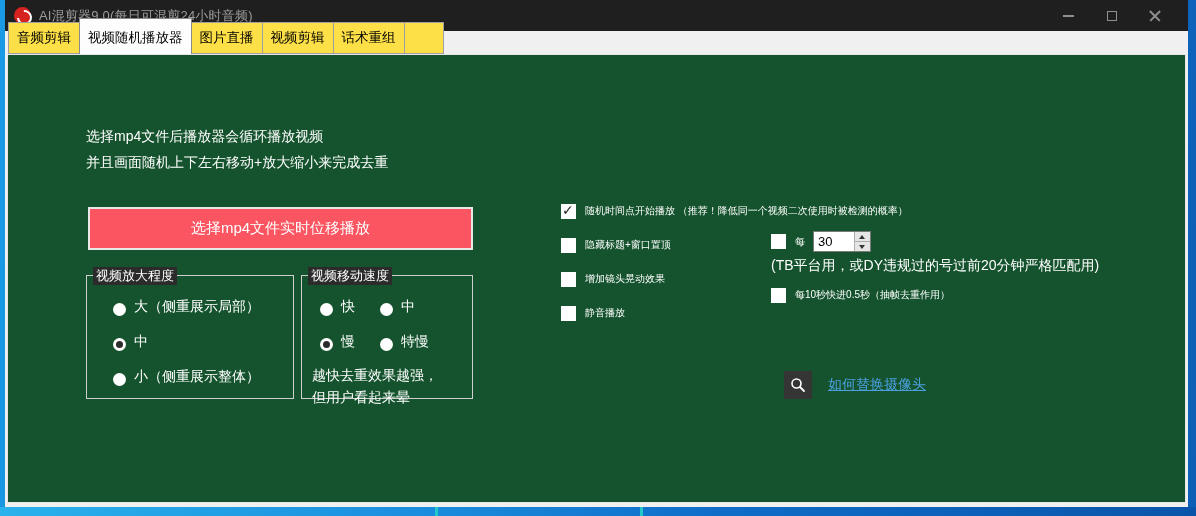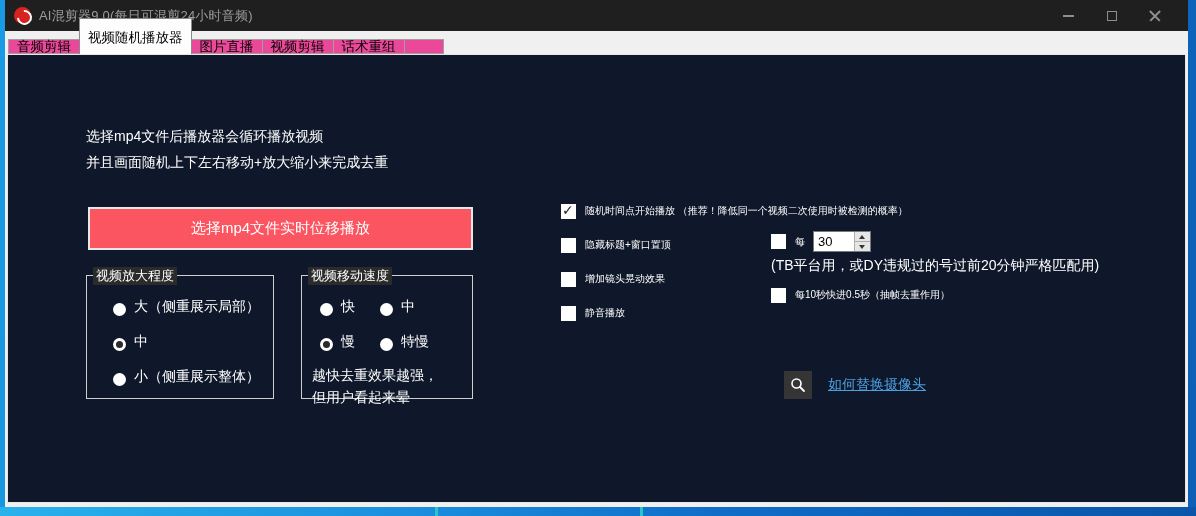--- a/index.html
+++ b/index.html
@@ -28,39 +28,39 @@
   .wc { width:43px; height:100%; display:flex; align-items:center; justify-content:center; cursor:default; }
   .min-glyph { width:11px; height:2px; background:#8f8f8f; display:block; }
   .max-glyph { width:10px; height:10px; border:1px solid #8f8f8f; display:block; }
   .close-glyph { position:relative; width:12px; height:12px; display:block; }
   .close-glyph::before,.close-glyph::after { content:""; position:absolute; left:-1px; top:5px;
     width:14px; height:1.5px; background:#8f8f8f; }
   .close-glyph::before { transform:rotate(45deg); } .close-glyph::after { transform:rotate(-45deg); }
 
   
   .tabstrip { position:relative; height:23px; background:#f0f0f0; display:flex; align-items:flex-end; padding-left:3px; }
-  .tab { font-size:13.5px; color:#000; background:#ec4899; border:1px solid #9f9f9f;
-    padding:2px 8px 2px 8px; height:15px; display:flex; align-items:center; margin-right:-1px; }
+  .tab { font-size:13.5px; color:#000; background:#fde047; border:1px solid #9f9f9f;
+    padding:2px 8px 2px 8px; height:32px; display:flex; align-items:center; margin-right:-1px; }
   .tab.active { background:#fdfdfd; height:36px; border-color:#8a8a8a; border-bottom:none;
     padding-top:4px; position:relative; z-index:2; }
   .tab.stub { width:40px; }
 
   
   .content { position:absolute; left:2px; right:2px; top:54px; bottom:4px;
-    background:#0f172a; border:1px solid #e6e6e6; color:#fff; }
+    background:#14532d; border:1px solid #e6e6e6; color:#fff; }
 
   .intro { position:absolute; left:78px; top:68px; font-size:14px; line-height:26px; color:#fff; }
 
   .select-btn { position:absolute; left:80px; top:152px; width:385px; height:43px;
     background:#fa5560; border:2px solid #e8e8e8; color:#fff; font-size:15px;
     display:flex; align-items:center; justify-content:center; cursor:pointer;
     font-family:"Liberation Sans","DejaVu Sans",sans-serif; }
 
   .groupbox { position:absolute; border:1px solid #cfcfcf; }
-  .group-zoom { left:78px; top:220px; width:188px; height:124px; }
+  .group-zoom { left:78px; top:220px; width:208px; height:124px; }
   .group-speed { left:293px; top:220px; width:172px; height:124px; }
   .group-title { position:absolute; top:-9px; left:6px; background:#2b2b2b; padding:0 3px;
     font-size:13px; color:#fff; }
 
   .radio-row { display:flex; align-items:flex-end; gap:8px; cursor:pointer; }
   .radio { width:13px; height:13px; border-radius:50%; background:#fff; position:relative; flex:0 0 auto; }
   .radio.selected::after { content:""; position:absolute; left:3px; top:3px; width:7px; height:7px;
     border-radius:50%; background:#2b2b2b; }
   .radio-label { font-size:14px; color:#fff; white-space:nowrap; }
 

